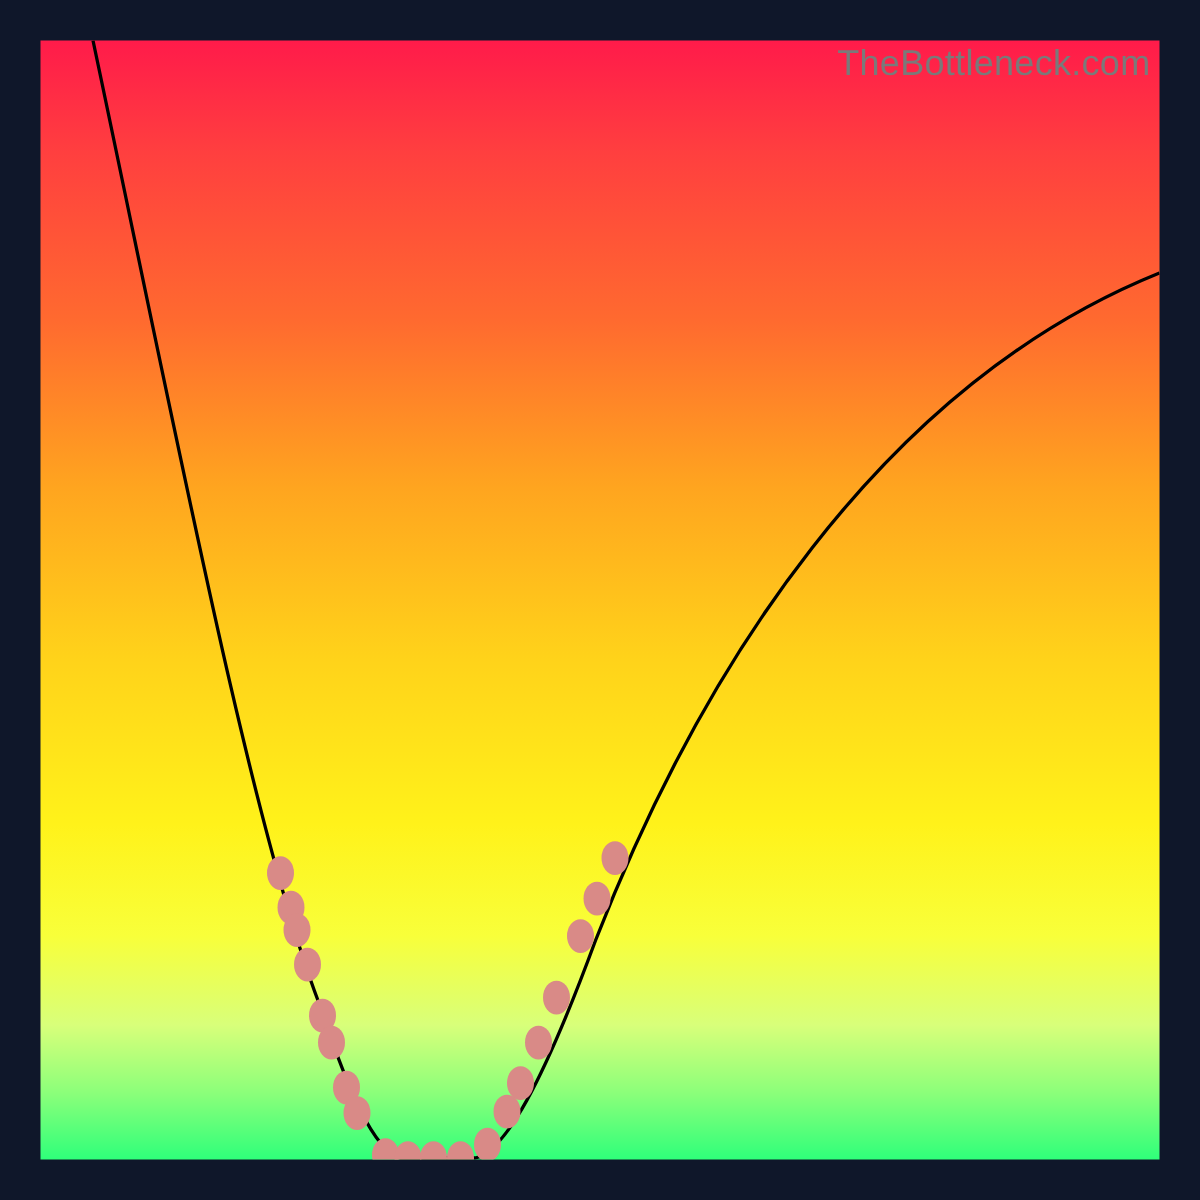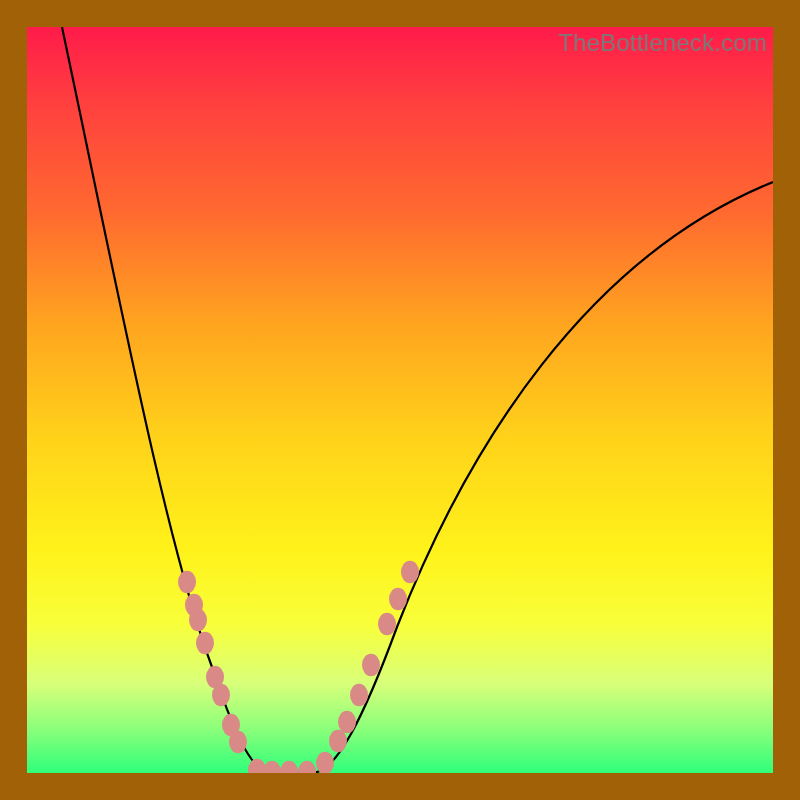--- a/index.html
+++ b/index.html
@@ -1,20 +1,20 @@
 <!DOCTYPE html>
 <html><head>
 <meta charset="utf-8">
 <style>
   * { margin: 0; padding: 0; box-sizing: border-box; }
   html, body { width: 800px; height: 800px; overflow: hidden; }
   .frame {
     width: 800px;
     height: 800px;
-    background: #a16207;
+    background: #0f172a;
     position: relative;
     text-align: right;
   }
   .plot-area {
     position: absolute;
     left: 27px;
     top: 27px;
     width: 746px;
     height: 746px;
     background: linear-gradient(to bottom,

